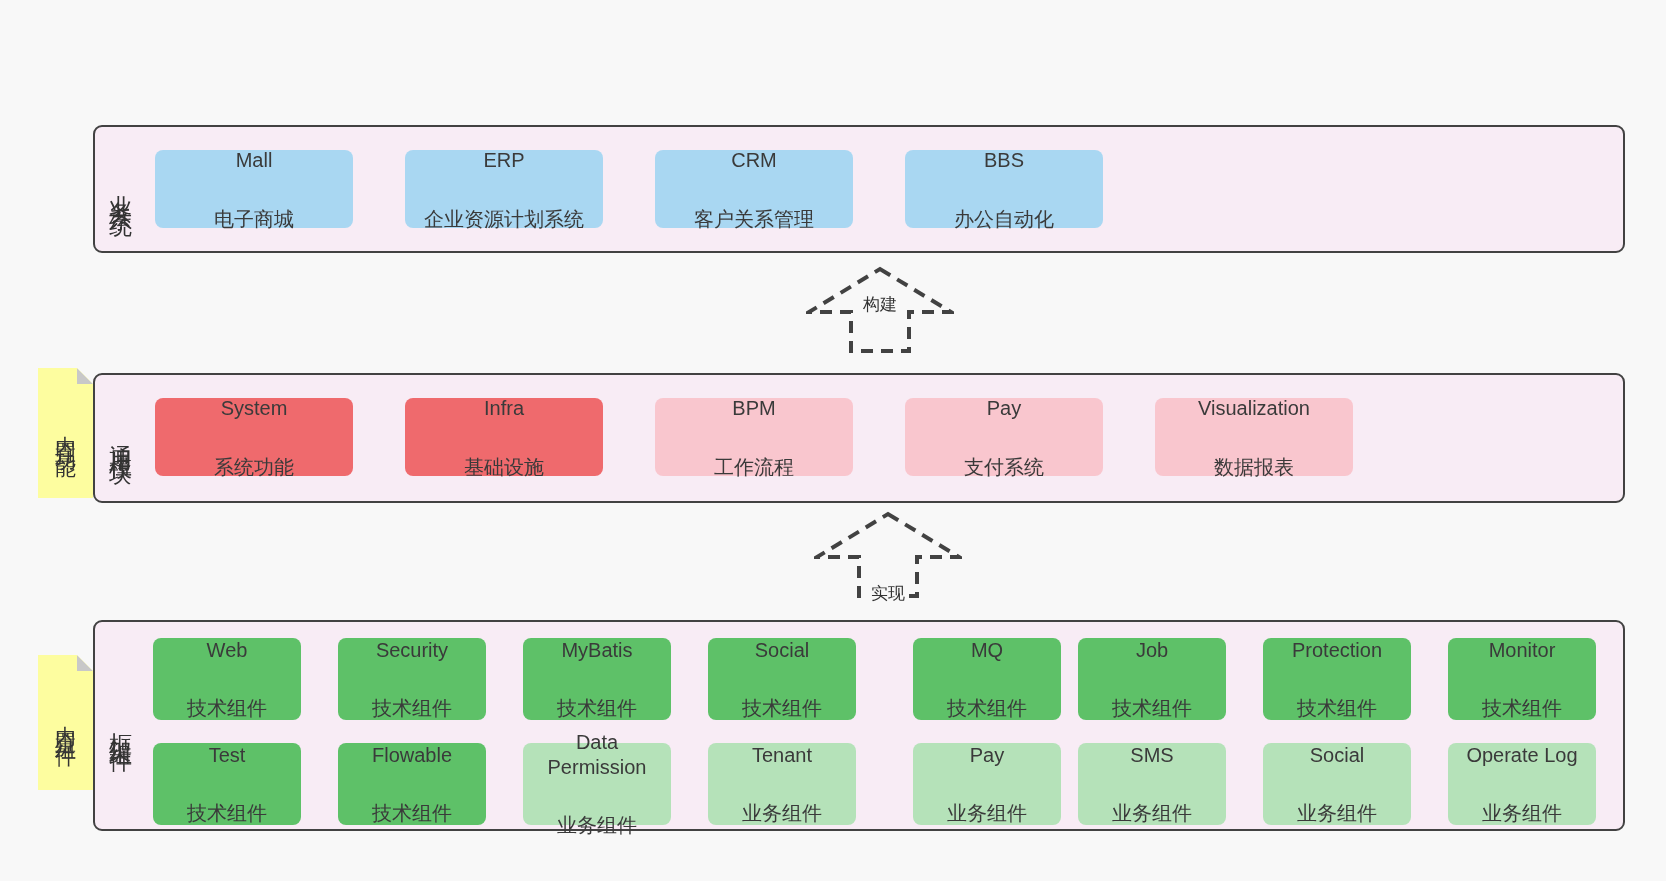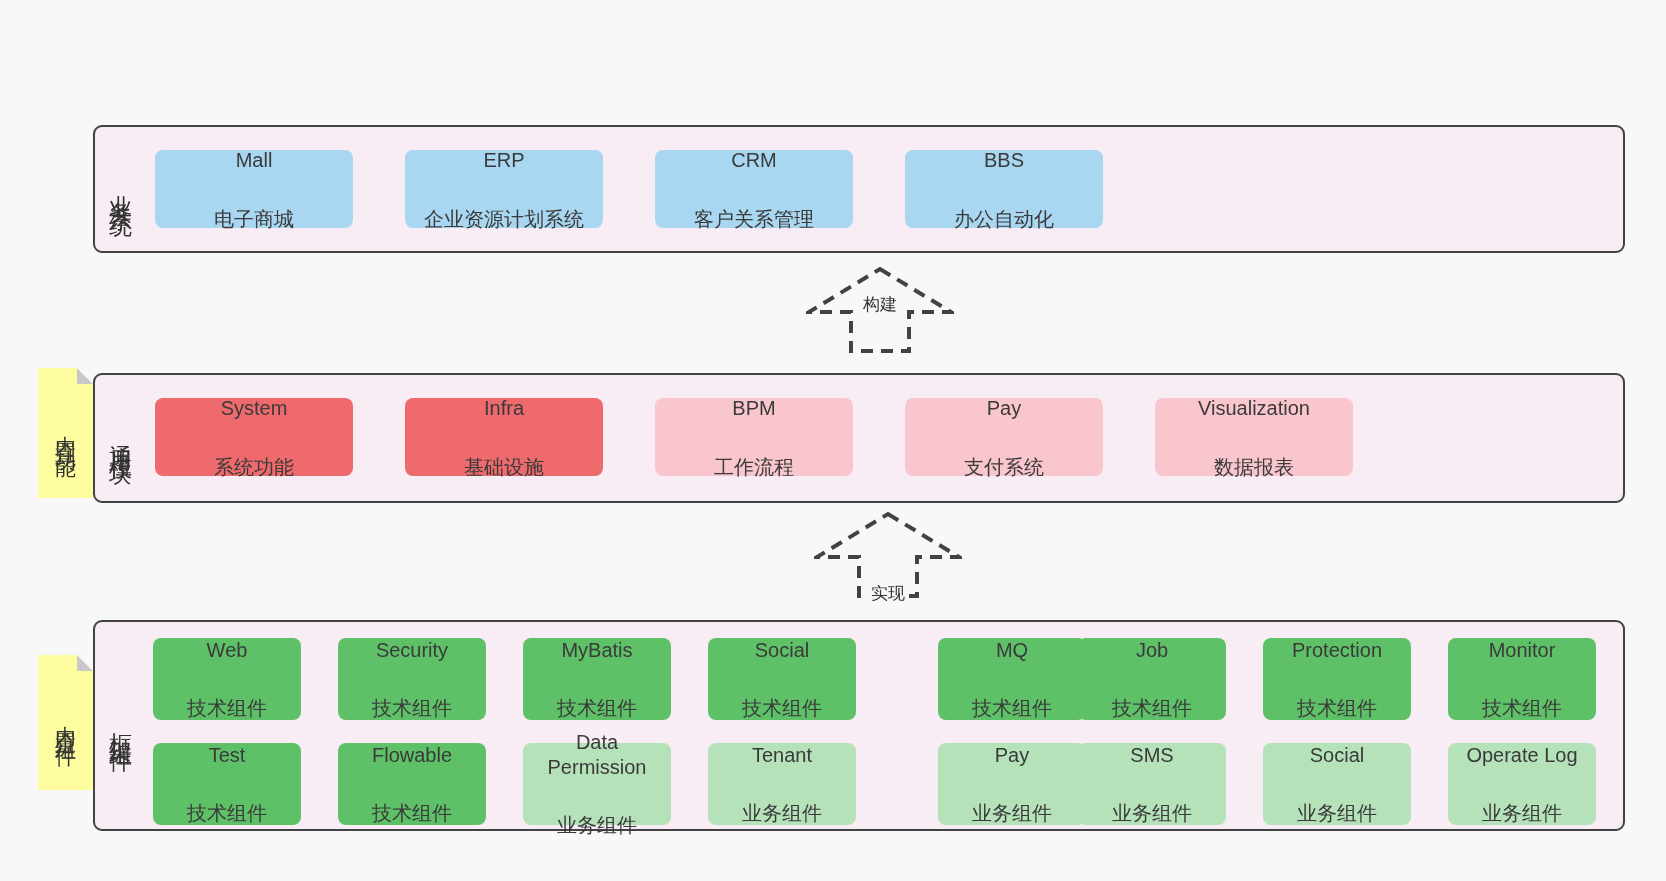--- a/index.html
+++ b/index.html
@@ -41,21 +41,21 @@
   .row6 .node:nth-child(5){left:1060px}
   .row6 .node:nth-child(6){left:1310px}
 
   .row8 .node{width:148px;height:82px;font-size:20px;line-height:25px;padding:0 4px;box-sizing:border-box;}
   .row8.r1 .node{top:16px}
   .row8.r2 .node{top:121px}
   .row8 .node:nth-child(1){left:58px}
   .row8 .node:nth-child(2){left:243px}
   .row8 .node:nth-child(3){left:428px}
   .row8 .node:nth-child(4){left:613px}
-  .row8 .node:nth-child(5){left:843px}
+  .row8 .node:nth-child(5){left:818px}
   .row8 .node:nth-child(6){left:983px}
   .row8 .node:nth-child(7){left:1168px}
   .row8 .node:nth-child(8){left:1353px}
 
   .c-blue{background:var(--blue);}
   .c-red{background:var(--red);}
   .c-pink{background:var(--pink);}
   .c-green{background:var(--green);}
   .c-greenlight{background:var(--green-light);}
 

